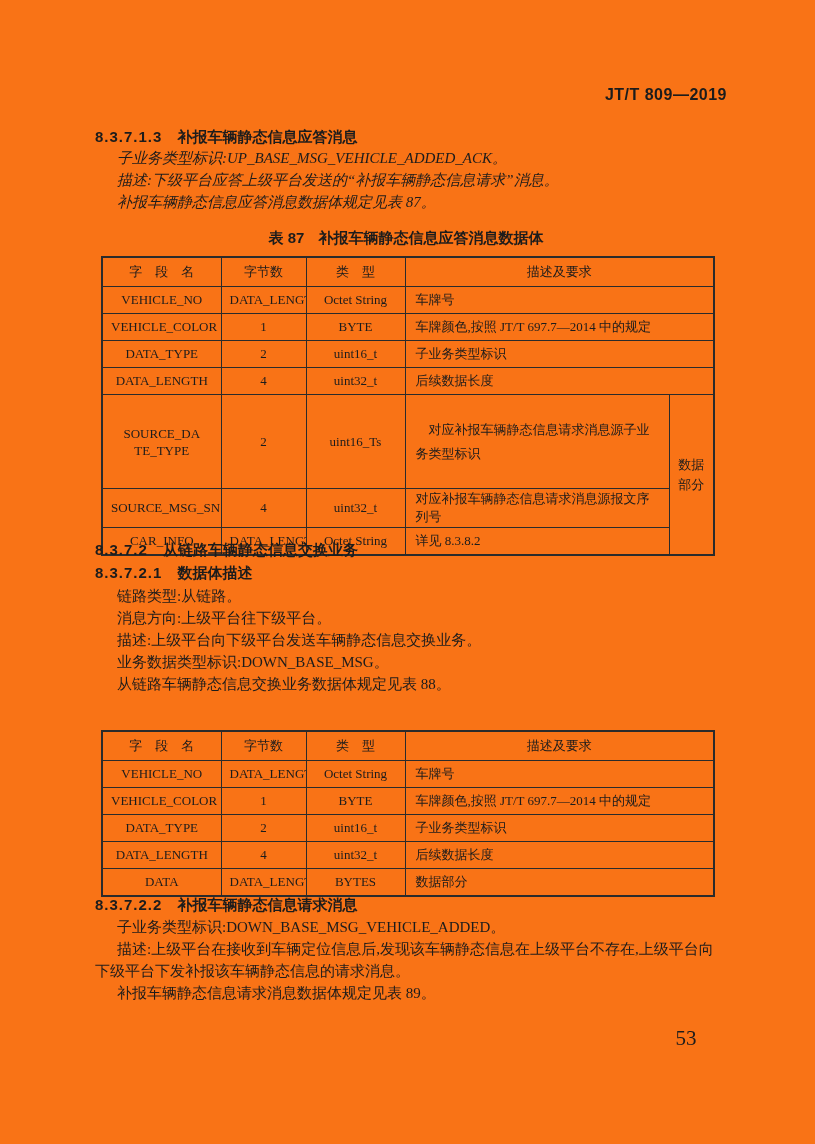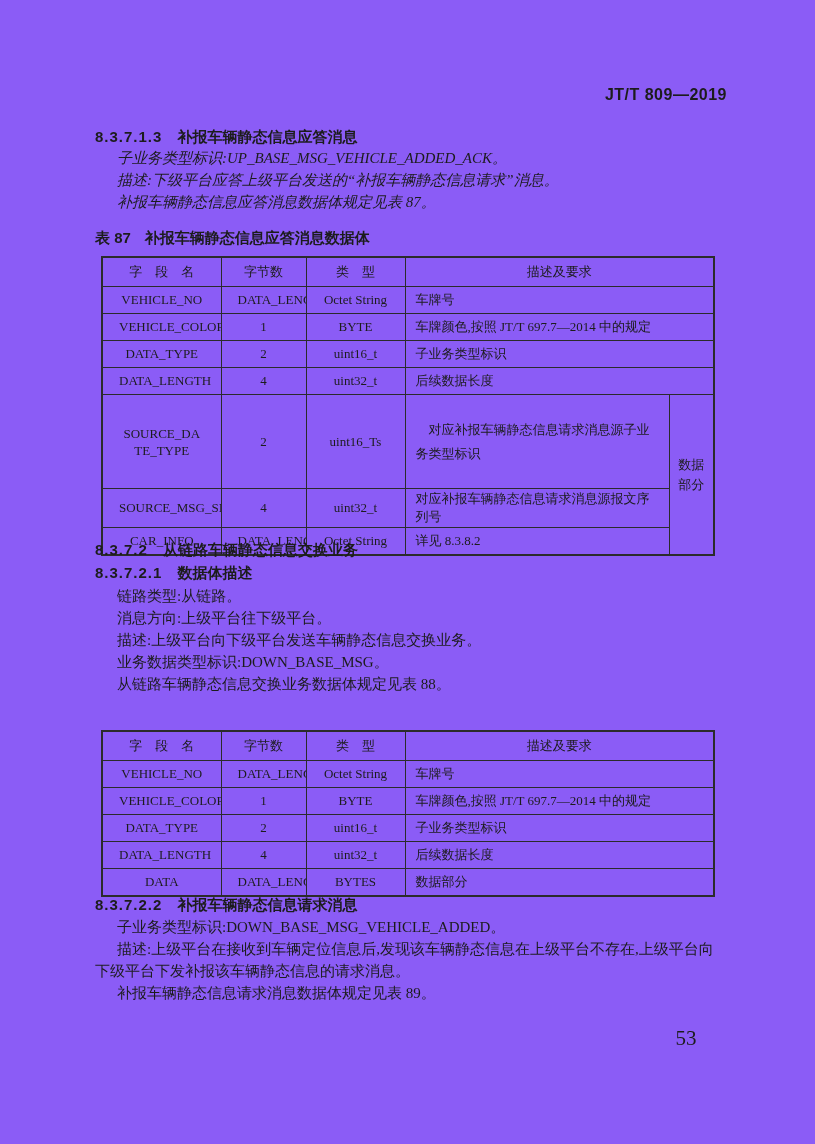--- a/index.html
+++ b/index.html
@@ -1,50 +1,50 @@
 <!DOCTYPE html>
 <html><head>
 <meta charset="utf-8">
 <style>
   html,body{margin:0;padding:0;background:#e8e8e8;}
   .page{
-    position:relative;width:815px;height:1144px;background:#8b5cf6;
+    position:relative;width:815px;height:1144px;background:#f97316;
     color:#1c1c1c;overflow:hidden;margin:0 auto;
     font-family:"Liberation Serif","DejaVu Serif",serif;
   }
   .doccode{
     position:absolute;top:86px;right:88px;
     font-family:"Liberation Sans","DejaVu Sans",sans-serif;
     font-weight:600;font-size:16px;letter-spacing:.5px;
   }
   .heading{
     position:absolute;left:95px;
     font-family:"Liberation Sans","DejaVu Sans",sans-serif;
     font-weight:700;font-size:15px;white-space:nowrap;
   }
   .heading .num{margin-right:15px;letter-spacing:1px;}
   .paras{
     position:absolute;left:95px;width:632px;
     font-size:15px;line-height:22px;
   }
   .paras p{margin:0;text-indent:22px;}
   .tcap{
-    position:absolute;left:95px;width:622px;
+    position:absolute;left:95px;width:622px;text-align:center;
     font-family:"Liberation Sans","DejaVu Sans",sans-serif;
     font-weight:700;font-size:15px;
   }
   .tcap .cap-label{margin-right:14px;}
   table.dt{
     position:absolute;left:101px;width:612px;
     border-collapse:collapse;table-layout:fixed;
     font-size:13px;border:2px solid #2b2b2b;
   }
   table.dt td{
     border:1px solid #2b2b2b;text-align:center;vertical-align:middle;
-    padding:1px 16px;overflow:hidden;
+    padding:1px 8px;overflow:hidden;
   }
   table.dt tr.hrow td{height:26px;}
   table.dt tr.rrow td{height:24px;}
   table.dt tr.tallrow td{height:91px;}
   table.dt td.desc{text-align:left;padding-left:10px;}
   table.dt td.desc-indent{text-indent:13px;line-height:24px;}
   table.dt td.brk{word-break:break-all;line-height:17px;padding:1px 20px;}
   table.dt td.group{line-height:20px;padding:1px 6px;}
   .pagenum{
     position:absolute;top:1026px;left:666px;width:40px;text-align:center;

